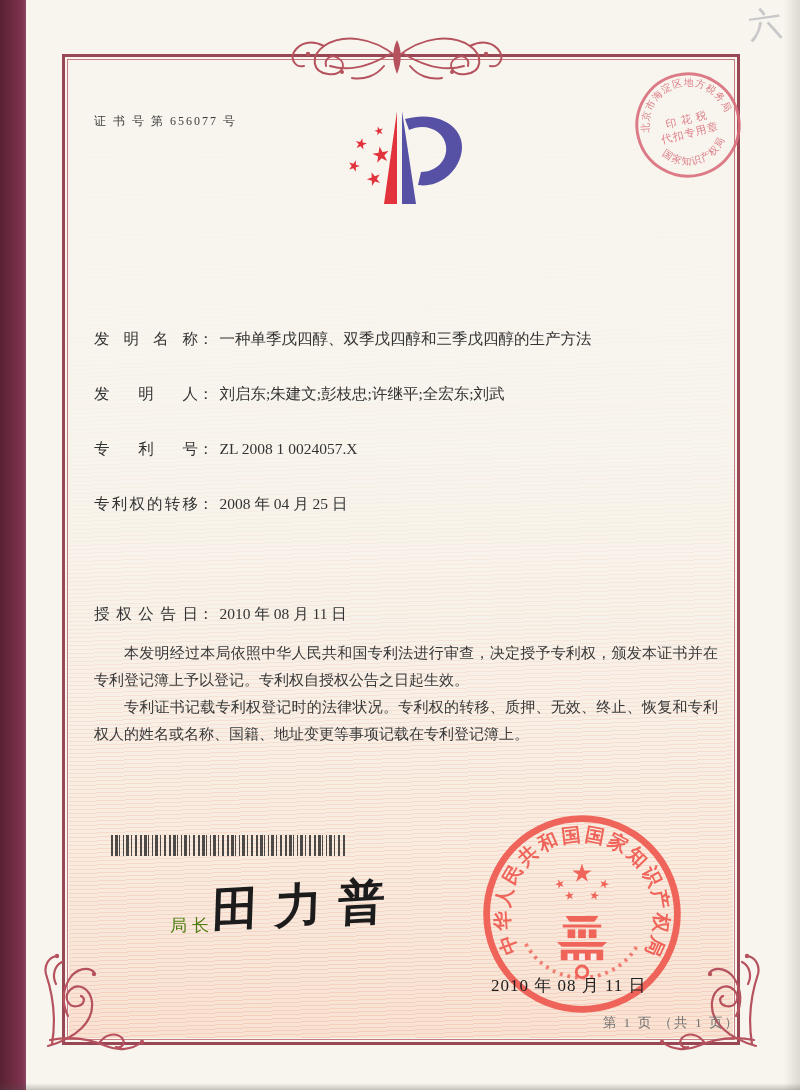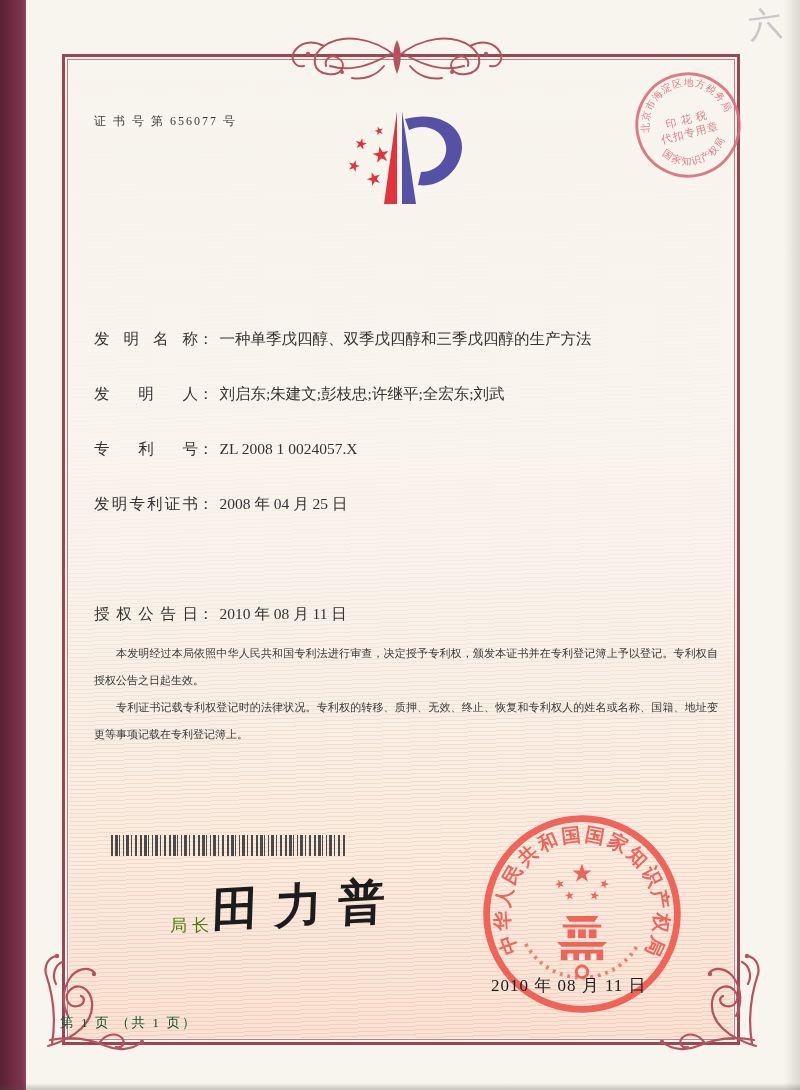--- a/index.html
+++ b/index.html
@@ -36,21 +36,21 @@
   .doc-title{position:absolute;left:60px;top:219px;width:680px;text-align:center;
     font-size:40px;font-weight:500;color:#2d2d2d;letter-spacing:28px;text-indent:28px;}
 
   .field-row{position:absolute;left:94px;font-size:15.5px;color:#333;white-space:nowrap;}
   .field-label{display:inline-block;width:104px;text-align:justify;
     text-align-last:justify;-moz-text-align-last:justify;vertical-align:bottom;}
   .field-colon{display:inline-block;}
   .field-value{margin-left:6px;}
 
   .paragraphs{position:absolute;left:94px;top:640px;width:624px;}
-  .paragraphs p{margin:0;font-size:11px;line-height:27px;color:#383838;
+  .paragraphs p{margin:0;font-size:15px;line-height:27px;color:#383838;
     text-align:justify;text-indent:2em;}
 
   .barcode{position:absolute;left:111px;top:835px;width:234px;height:21px;opacity:.85;
     background:repeating-linear-gradient(90deg,
       #2e2e2e 0 2px,transparent 2px 4px,
       #2e2e2e 4px 7px,transparent 7px 8px,
       #2e2e2e 8px 9px,transparent 9px 12px,
       #2e2e2e 12px 13px,transparent 13px 15px,
       #2e2e2e 15px 18px,transparent 18px 20px,
       #2e2e2e 20px 21px,transparent 21px 24px,
@@ -61,22 +61,22 @@
   .signature{position:absolute;left:212px;top:874px;font-size:47px;font-weight:600;
     color:#1c1c1c;letter-spacing:16px;transform:rotate(-3deg) skewX(-5deg);}
 
   .seal{position:absolute;left:476px;top:808px;width:212px;height:212px;}
   .seal-date{position:absolute;left:491px;top:974px;font-size:17px;letter-spacing:1px;
     color:#1e1e1e;z-index:5;}
   .tax-stamp{position:absolute;left:629px;top:66px;width:118px;height:118px;}
   .pencil-mark{position:absolute;left:748px;top:2px;font-size:34px;color:#aaaab2;
     opacity:.6;transform:rotate(-8deg);font-family:"Liberation Sans","DejaVu Sans",sans-serif;}
 
-  .footer{position:absolute;left:60px;top:1014px;width:680px;text-align:left;
-    font-size:13.5px;letter-spacing:2px;color:#14532d;}
+  .footer{position:absolute;left:60px;top:1014px;width:680px;text-align:right;
+    font-size:13.5px;letter-spacing:2px;color:#737373;}
 
   .svgtext{font-family:"Liberation Serif","DejaVu Serif",serif;}
 </style>
 </head>
 <body>
 
 <div class="page">
   <div class="side-band"></div>
 
   <div class="frame">
@@ -148,21 +148,21 @@
   <div class="field-row" style="top:329px">
     <span class="field-label">发 明 名 称</span><span class="field-colon">：</span><span class="field-value">一种单季戊四醇、双季戊四醇和三季戊四醇的生产方法</span>
   </div>
   <div class="field-row" style="top:384px">
     <span class="field-label">发 明 人</span><span class="field-colon">：</span><span class="field-value">刘启东;朱建文;彭枝忠;许继平;全宏东;刘武</span>
   </div>
   <div class="field-row" style="top:439px">
     <span class="field-label">专 利 号</span><span class="field-colon">：</span><span class="field-value">ZL 2008 1 0024057.X</span>
   </div>
   <div class="field-row" style="top:494px">
-    <span class="field-label">发明专利证书</span><span class="field-colon">：</span><span class="field-value">2008 年 04 月 25 日</span>
+    <span class="field-label">专利权的转移</span><span class="field-colon">：</span><span class="field-value">2008 年 04 月 25 日</span>
   </div>
   <div class="field-row" style="top:604px">
     <span class="field-label">授权公告日</span><span class="field-colon">：</span><span class="field-value">2010 年 08 月 11 日</span>
   </div>
 
   <div class="paragraphs">
     <p>本发明经过本局依照中华人民共和国专利法进行审查，决定授予专利权，颁发本证书并在专利登记簿上予以登记。专利权自授权公告之日起生效。</p>
     <p>专利证书记载专利权登记时的法律状况。专利权的转移、质押、无效、终止、恢复和专利权人的姓名或名称、国籍、地址变更等事项记载在专利登记簿上。</p>
   </div>
 

